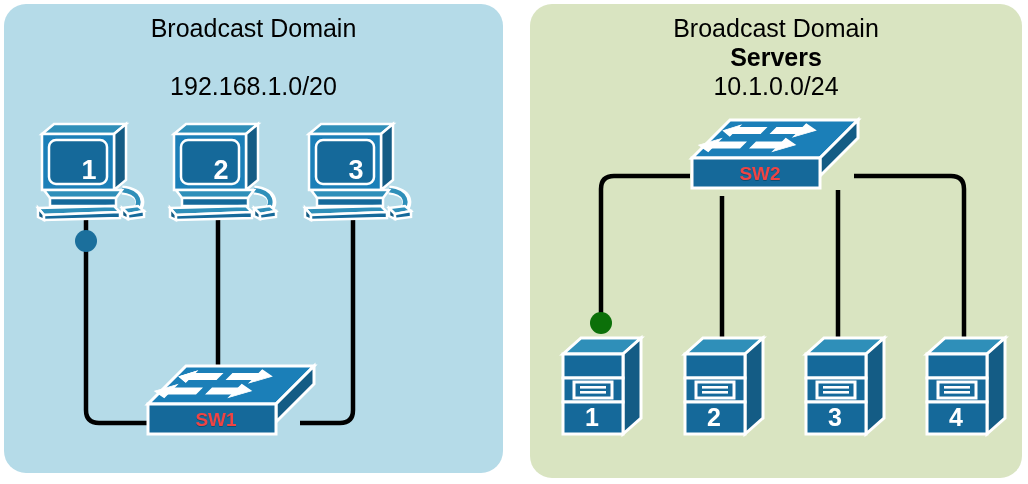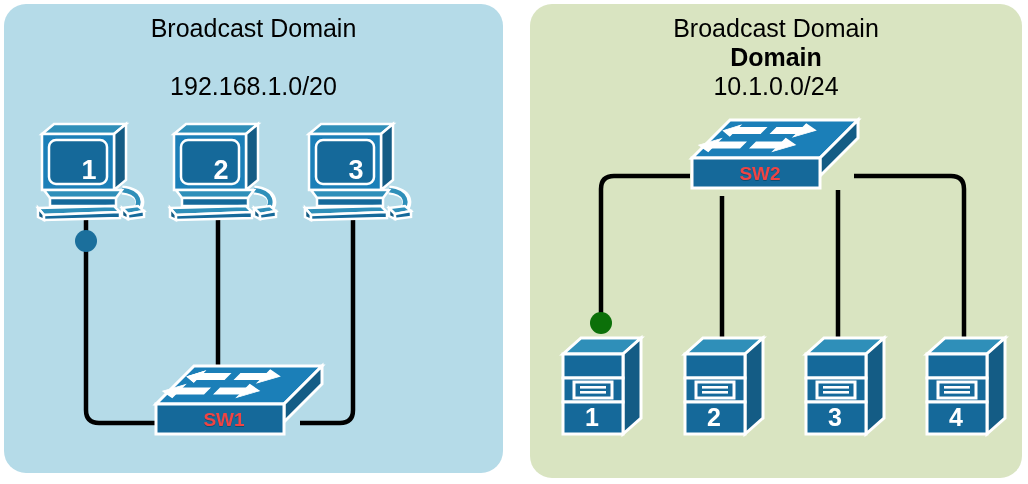--- a/index.html
+++ b/index.html
@@ -53,21 +53,21 @@
 
 <div class="stage">
 
   <div class="panel" id="panel-users">
     <div class="panel-title t-line1">Broadcast Domain</div>
     <div class="panel-title t-line3">192.168.1.0/20</div>
   </div>
 
   <div class="panel" id="panel-servers">
     <div class="panel-title t-line1">Broadcast Domain</div>
-    <div class="panel-title t-line2">Domain</div>
+    <div class="panel-title t-line2">Servers</div>
     <div class="panel-title t-line3">10.1.0.0/24</div>
   </div>
 
   <svg class="wires" viewBox="0 0 1028 484" xmlns="http://www.w3.org/2000/svg">
     <g fill="none" stroke="#000000" stroke-width="4.5" stroke-linecap="butt">
 
       <path d="M86,213 L86,410 Q86,423 99,423 L160,423"></path>
 
       <path d="M218,213 L218,372"></path>
 
@@ -168,21 +168,21 @@
       </g>
       <g stroke="#ffffff" stroke-width="2.5">
         <polygon points="8,90 84,88 90,94 14,97" fill="#2f8fb9"></polygon>
         <polygon points="8,90 8,99 14,102 14,97" fill="#145c85"></polygon>
         <polygon points="14,97 90,94 90,100 14,102" fill="#15699a"></polygon>
       </g>
     </svg>
     <div class="pc-num">3</div>
   </div>
 
-  <div class="node sw" style="left:148px;top:358px;">
+  <div class="node sw" style="left:140px;top:358px;">
     <svg viewBox="0 0 182 84" xmlns="http://www.w3.org/2000/svg">
       <g stroke="#ffffff" stroke-width="3">
 
         <polygon points="8,46 46,8 174,8 136,46" fill="#1b7fb8"></polygon>
 
         <polygon points="136,46 174,8 174,26 136,64" fill="#145c85"></polygon>
 
         <rect x="8" y="46" width="128" height="30" fill="#15699a"></rect>
       </g>
 

